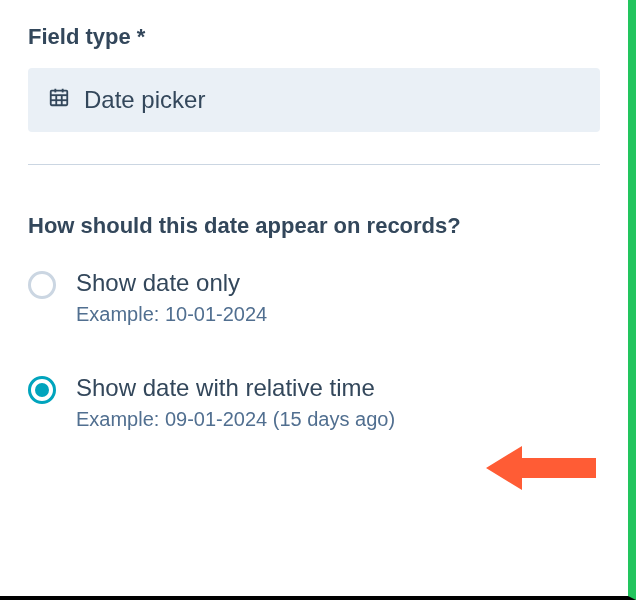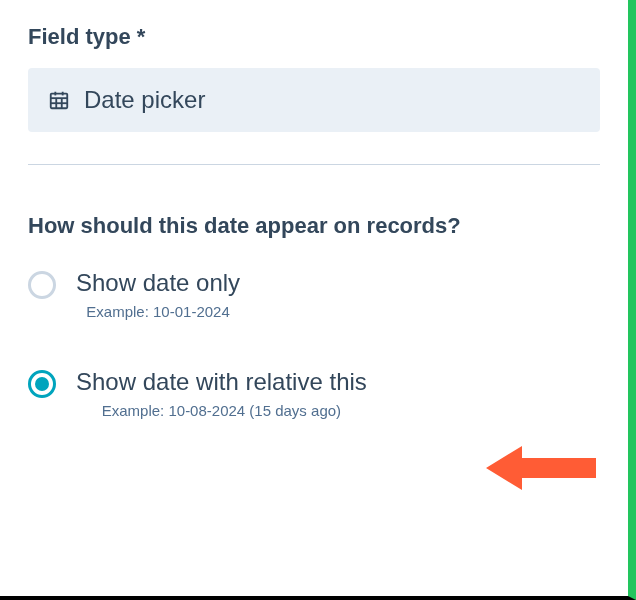--- a/index.html
+++ b/index.html
@@ -30,21 +30,20 @@
       font-size: 22px;
       font-weight: 700;
       margin-bottom: 14px;
     }
     
     .select-box {
       background: #eaf0f6;
       border-radius: 4px;
       padding: 18px 20px;
       display: flex;
-      align-items: center;
       gap: 14px;
       margin-bottom: 32px;
       margin-top: 18px;
     }
     
     .calendar-icon {
       width: 22px;
       height: 22px;
       flex-shrink: 0;
     }
@@ -65,21 +64,20 @@
       color: #33475b;
       font-size: 22px;
       font-weight: 700;
       margin-bottom: 30px;
     }
     
     .radio-group {
       display: flex;
       flex-direction: column;
       gap: 48px;
-      text-align: center;
     }
     
     .radio-option {
       display: flex;
       align-items: flex-start;
       gap: 20px;
     }
     
     .radio-button {
       width: 28px;
@@ -119,21 +117,21 @@
     }
     
     .radio-label {
       color: #33475b;
       font-size: 24px;
       font-weight: 400;
     }
     
     .radio-example {
       color: #516f90;
-      font-size: 15px;
+      font-size: 20px;
       font-weight: 400;
     }
     
     .arrow-annotation {
       position: absolute;
       left: 486px;
       top: 438px;
       width: 120px;
       height: 60px;
       pointer-events: none;
@@ -169,22 +167,22 @@
       <div class="radio-button unselected"></div>
       <div class="radio-content">
         <div class="radio-label">Show date only</div>
         <div class="radio-example">Example: 10-01-2024</div>
       </div>
     </div>
 
     <div class="radio-option">
       <div class="radio-button selected"></div>
       <div class="radio-content">
-        <div class="radio-label">Show date with relative this</div>
-        <div class="radio-example">Example: 10-08-2024 (15 days ago)</div>
+        <div class="radio-label">Show date with relative time</div>
+        <div class="radio-example">Example: 09-01-2024 (15 days ago)</div>
       </div>
     </div>
   </div>
 
   <div class="arrow-annotation">
     <svg viewBox="0 0 120 60" fill="#ff5c35">
       <polygon points="0,30 36,8 36,20 110,20 110,40 36,40 36,52"></polygon>
     </svg>
   </div>
 </div>

